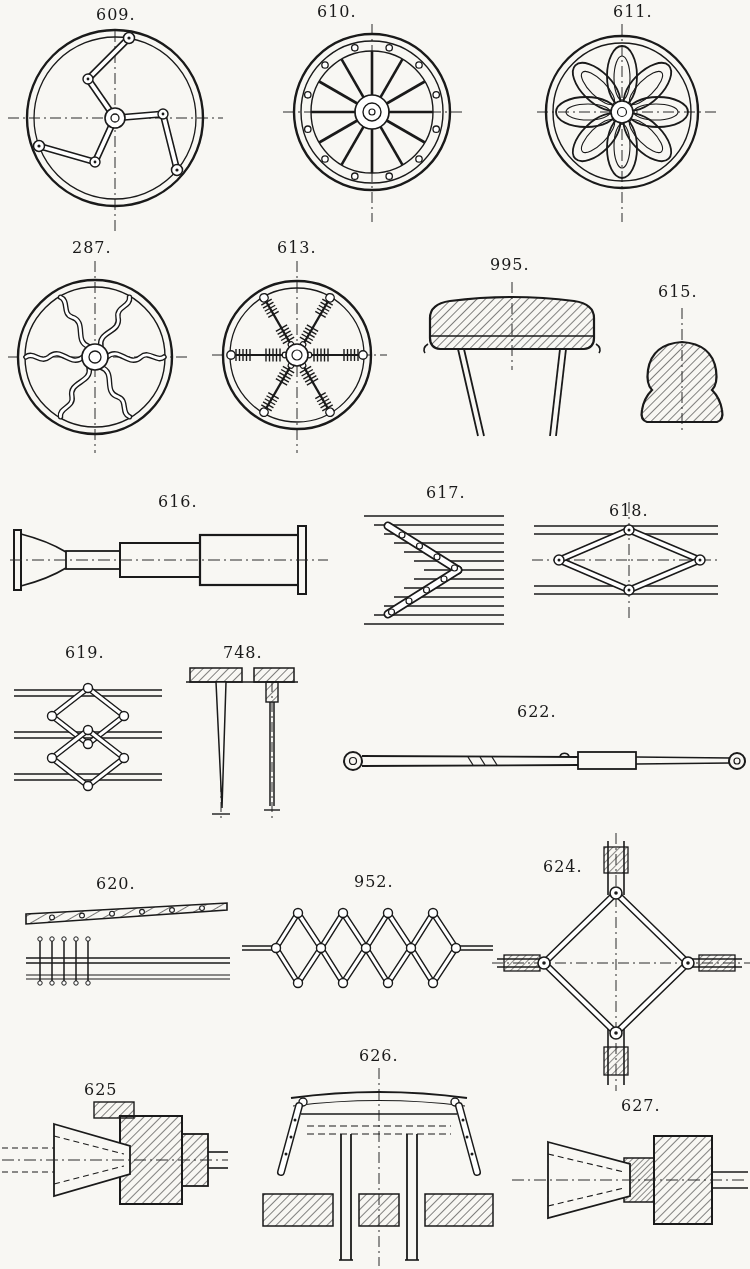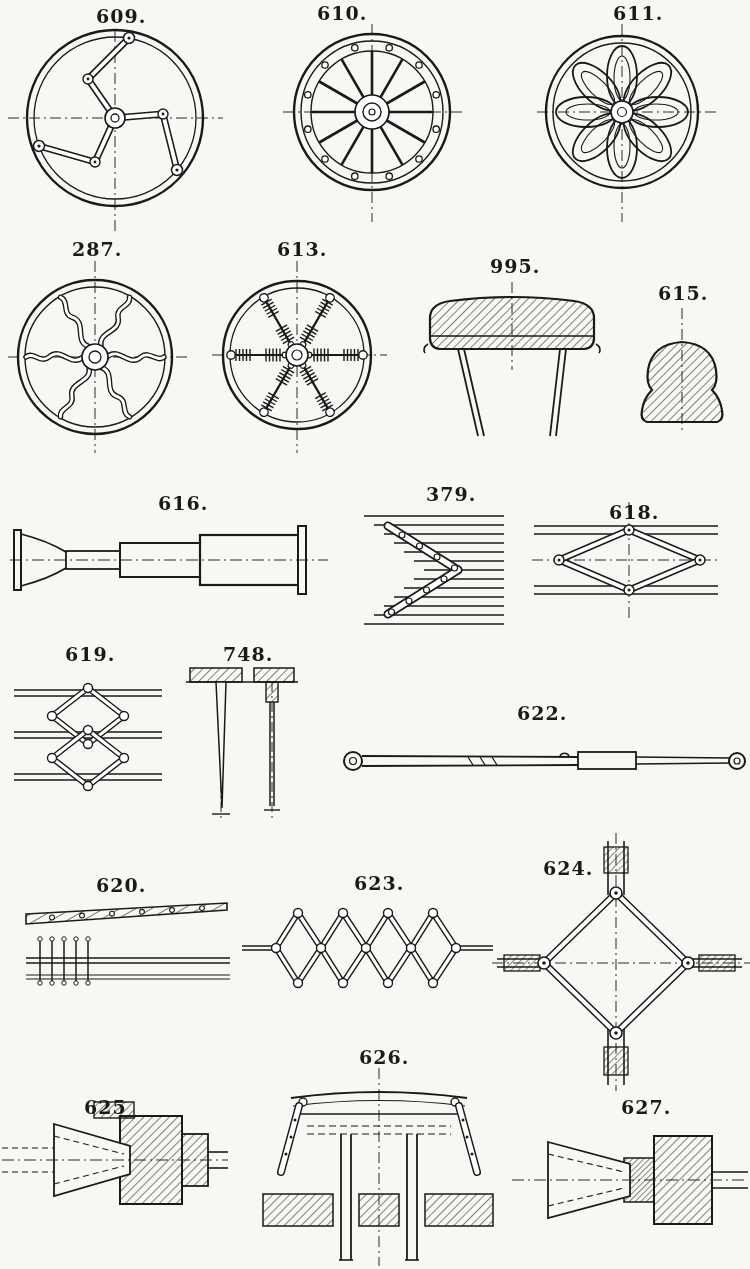--- a/index.html
+++ b/index.html
@@ -5,21 +5,21 @@
   html,body{margin:0;padding:0}
   body{
     width:750px;height:1269px;position:relative;overflow:hidden;
     background:#f8f7f3;color:#1a1a1a;
     font-family:"DejaVu Serif", serif;
   }
   .fig{position:absolute}
   .fig svg{position:absolute;left:0;top:0;display:block}
   .fig-label{
     position:absolute;z-index:2;
-    font-weight:700;font-size:19px;letter-spacing:1px;white-space:nowrap;
+    font-weight:400;font-size:16px;letter-spacing:1px;white-space:nowrap;
   }
 </style>
 </head>
 <body>
 
 <div class="fig" style="left:8px;top:5px;width:215px;height:230px">
   <span class="fig-label" style="left:88px;top:0">609.</span>
   <svg width="215" height="230" viewBox="0 0 215 230">
     <line x1="107" y1="26" x2="107" y2="228" stroke="#2a2a2a" stroke-width="1" stroke-dasharray="11 4 2 4"></line>
     <line x1="0" y1="113" x2="215" y2="113" stroke="#2a2a2a" stroke-width="1" stroke-dasharray="11 4 2 4"></line>
@@ -321,21 +321,21 @@
     <rect x="192" y="47" width="100" height="50" fill="#f8f7f3" stroke="#1a1a1a" stroke-width="2.2"></rect>
     <rect x="290" y="38" width="8" height="68" fill="#f8f7f3" stroke="#1a1a1a" stroke-width="2"></rect>
     <rect x="6" y="42" width="7" height="60" fill="#f8f7f3" stroke="#1a1a1a" stroke-width="2"></rect>
     <path d="M13,46 Q40,53 58,64" fill="none" stroke="#1a1a1a" stroke-width="1.8"></path>
     <path d="M13,98 Q40,91 58,80" fill="none" stroke="#1a1a1a" stroke-width="1.8"></path>
     <line x1="2" y1="72" x2="320" y2="72" stroke="#2a2a2a" stroke-width="1" stroke-dasharray="12 4 2 4"></line>
   </svg>
 </div>
 
 <div class="fig" style="left:358px;top:478px;width:150px;height:165px">
-  <span class="fig-label" style="left:68px;top:5px">379.</span>
+  <span class="fig-label" style="left:68px;top:5px">617.</span>
   <svg width="150" height="165" viewBox="0 0 150 165">
     <g stroke="#1a1a1a" stroke-width="1.6">
       <line x1="6" y1="38" x2="146" y2="38"></line>
         <line x1="16" y1="47" x2="146" y2="47"></line>
         <line x1="26" y1="56" x2="146" y2="56"></line>
       <line x1="36" y1="65" x2="146" y2="65"></line>
         <line x1="46" y1="74" x2="146" y2="74"></line>
         <line x1="56" y1="83" x2="146" y2="83"></line>
       <line x1="66" y1="92" x2="146" y2="92"></line>
         <line x1="56" y1="101" x2="146" y2="101"></line>
@@ -520,21 +520,21 @@
         <circle cx="66" cy="111" r="2.2"></circle>
     </g>
     <line x1="4" y1="86" x2="208" y2="86" stroke="#1a1a1a" stroke-width="1.4"></line>
     <line x1="4" y1="91" x2="208" y2="91" stroke="#1a1a1a" stroke-width="1.4"></line>
     <line x1="4" y1="103" x2="208" y2="103" stroke="#1a1a1a" stroke-width="1.1"></line>
     <line x1="4" y1="107" x2="208" y2="107" stroke="#1a1a1a" stroke-width="1.1"></line>
   </svg>
 </div>
 
 <div class="fig" style="left:238px;top:868px;width:260px;height:150px">
-  <span class="fig-label" style="left:116px;top:4px">623.</span>
+  <span class="fig-label" style="left:116px;top:4px">952.</span>
   <svg width="260" height="150" viewBox="0 0 260 150">
     <line x1="4" y1="78" x2="38" y2="78" stroke="#1a1a1a" stroke-width="1.6"></line>
     <line x1="4" y1="82" x2="38" y2="82" stroke="#1a1a1a" stroke-width="1.6"></line>
     <line x1="218" y1="78" x2="255" y2="78" stroke="#1a1a1a" stroke-width="1.6"></line>
     <line x1="218" y1="82" x2="255" y2="82" stroke="#1a1a1a" stroke-width="1.6"></line>
     <g stroke-linecap="round">
       <line x1="38" y1="80" x2="60" y2="45" stroke="#1a1a1a" stroke-width="6"></line>
         <line x1="38" y1="80" x2="60" y2="45" stroke="#fff" stroke-width="3.2"></line>
       <line x1="38" y1="80" x2="60" y2="115" stroke="#1a1a1a" stroke-width="6"></line>
         <line x1="38" y1="80" x2="60" y2="115" stroke="#fff" stroke-width="3.2"></line>
@@ -628,21 +628,21 @@
     <g fill="#1a1a1a">
       <circle cx="124" cy="60" r="1.8"></circle>
         <circle cx="196" cy="130" r="1.8"></circle>
         <circle cx="124" cy="200" r="1.8"></circle>
         <circle cx="52" cy="130" r="1.8"></circle>
     </g>
   </svg>
 </div>
 
 <div class="fig" style="left:2px;top:1080px;width:230px;height:140px">
-  <span class="fig-label" style="left:82px;top:16px">625</span>
+  <span class="fig-label" style="left:82px;top:0">625</span>
   <svg width="230" height="140" viewBox="0 0 230 140">
     <defs>
         <pattern id="h625" patternUnits="userSpaceOnUse" width="6" height="6" patternTransform="rotate(45)">
           <line x1="0" y1="0" x2="0" y2="6" stroke="#1a1a1a" stroke-width="1.1"></line>
         </pattern>
       </defs>
     <rect x="92" y="22" width="40" height="16" fill="url(#h625)" stroke="#1a1a1a" stroke-width="1.4"></rect>
     <rect x="118" y="36" width="62" height="88" fill="url(#h625)" stroke="#1a1a1a" stroke-width="2"></rect>
     <rect x="180" y="54" width="26" height="52" fill="url(#h625)" stroke="#1a1a1a" stroke-width="1.8"></rect>
     <line x1="206" y1="72" x2="226" y2="72" stroke="#1a1a1a" stroke-width="1.6"></line>

